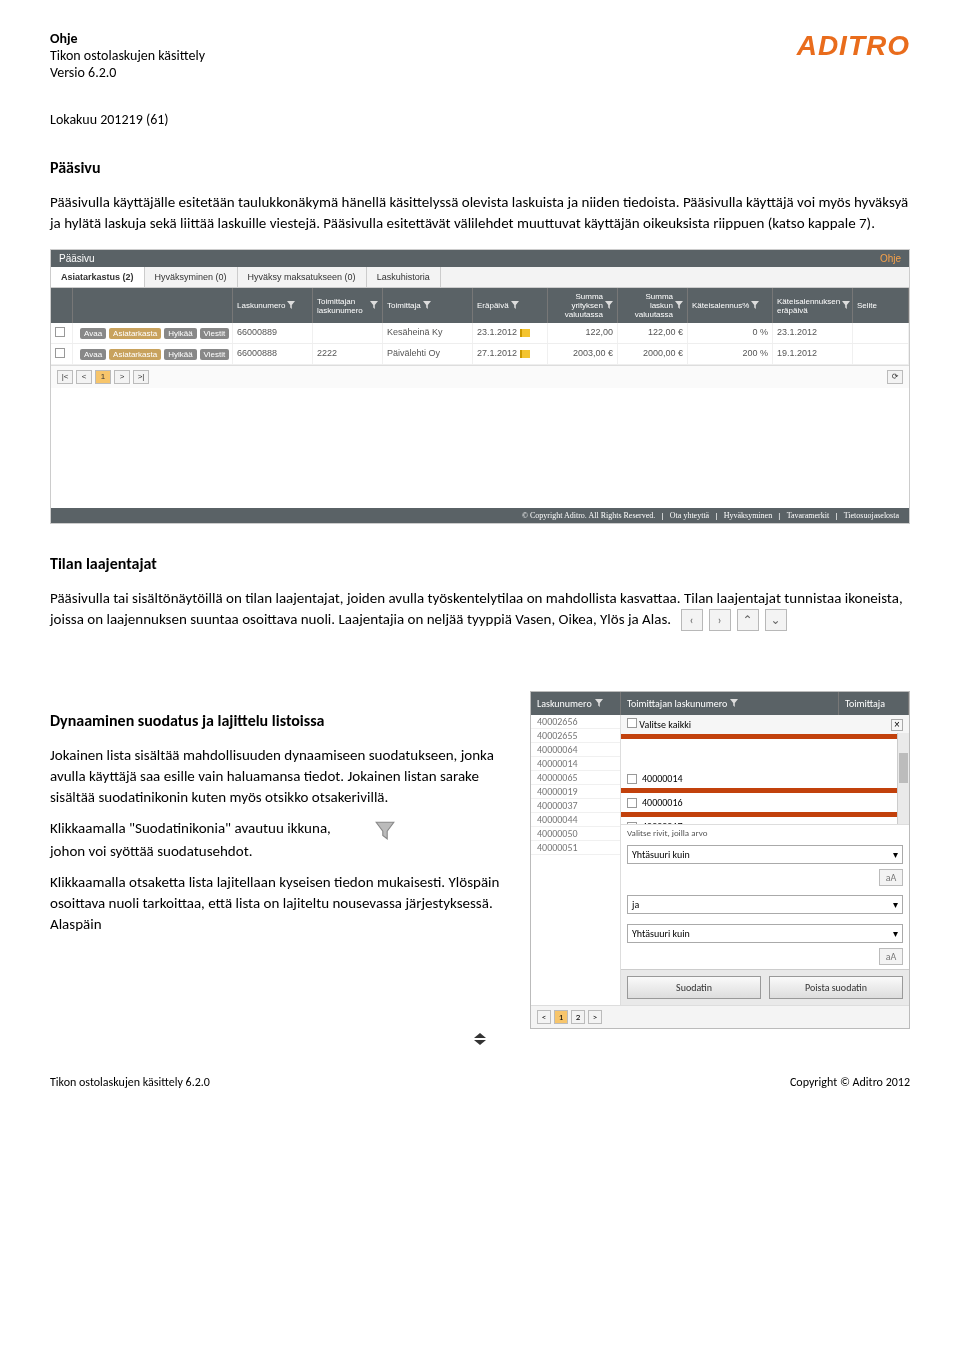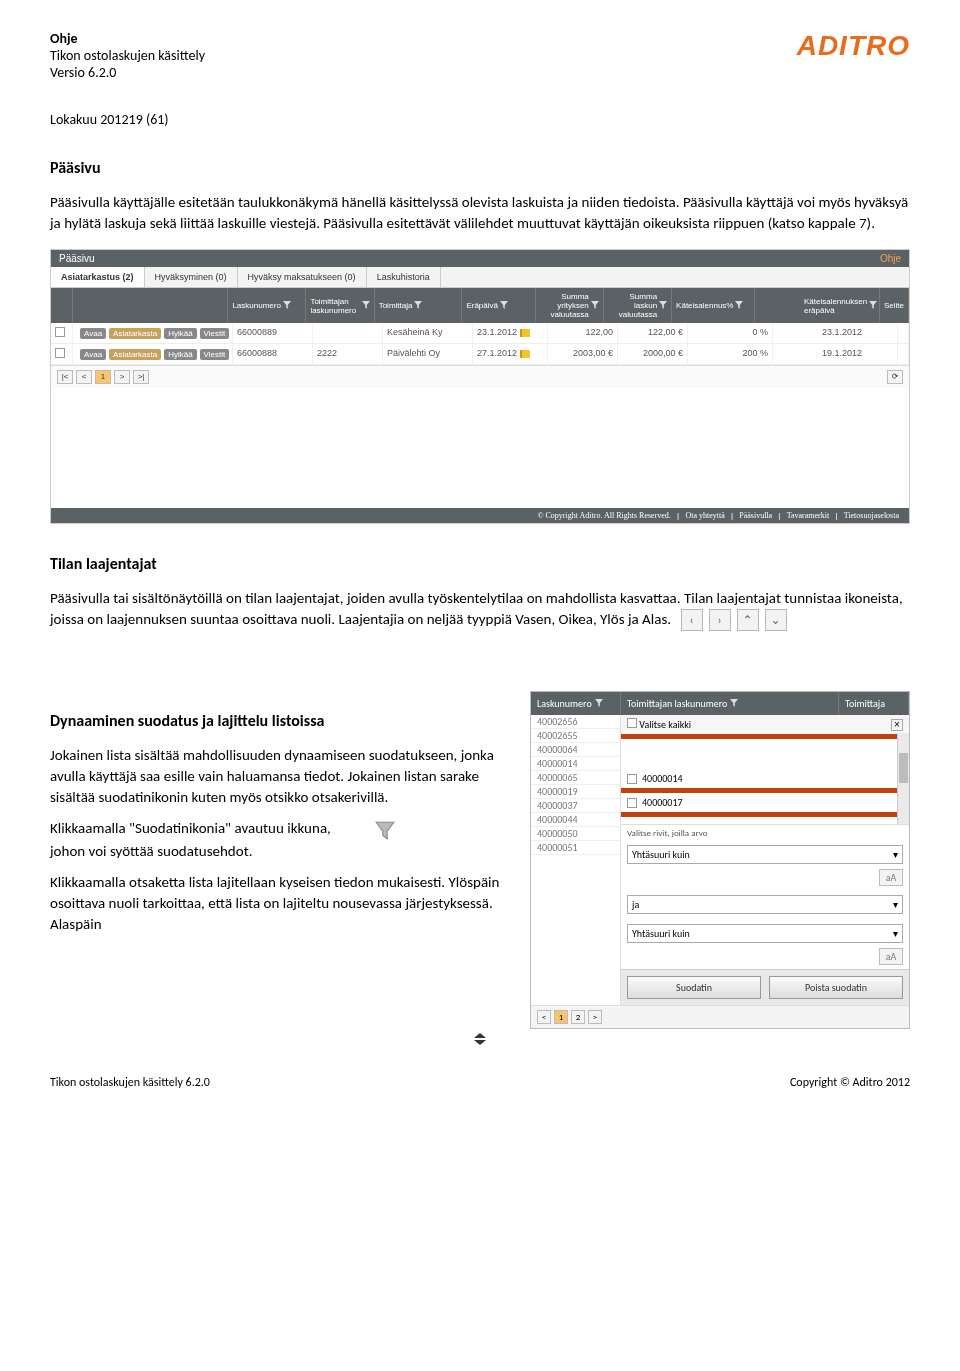--- a/index.html
+++ b/index.html
@@ -47,21 +47,21 @@
   .grid-row > div { padding: 4px 4px; border-right: 1px solid #f0f0f0; overflow: hidden; white-space: nowrap; }
   .c-chk   { width: 22px; }
   .c-act   { width: 160px; display: flex; gap: 3px; align-items: center; }
   .c-num   { width: 80px; }
   .c-vnum  { width: 70px; }
   .c-vend  { width: 90px; }
   .c-due   { width: 75px; }
   .c-amt1  { width: 70px; text-align: right; }
   .c-amt2  { width: 70px; text-align: right; }
   .c-disc  { width: 85px; text-align: right; }
-  .c-ddue  { width: 80px; margin-left: 45px; }
+  .c-ddue  { width: 80px; }
   .c-note  { flex: 1; }
   .btn-chip { font-size: 8px; padding: 1px 4px; border-radius: 2px; background: #c8a25d; color: #fff; }
   .btn-chip.grey { background: #888; }
   .green-ico { width: 10px; height: 10px; background: #6c3; display: inline-block; border-radius: 2px; }
   .pager-bar { display: flex; align-items: center; padding: 4px 6px; gap: 3px; border-top: 1px solid #ddd; }
   .pg-btn { border: 1px solid #bbb; background: #f3f3f3; width: 16px; height: 14px; font-size: 8px; text-align: center; line-height: 12px; }
   .pg-btn.cur { background: #f7c56b; }
   .app-footer { background: #5a6266; color: #fff; font-size: 8px; padding: 3px 6px; text-align: right; }
   .app-footer span { margin: 12px 4px; font-family: Liberation Serif, serif; }
 
@@ -246,21 +246,21 @@
     <span class="pg-btn">&lt;</span>
     <span class="pg-btn cur">1</span>
     <span class="pg-btn">&gt;</span>
     <span class="pg-btn">&gt;|</span>
     <span style="margin-left:auto;" class="pg-btn">⟳</span>
   </div>
   <div style="height:120px;background:#fff;"></div>
   <div class="app-footer">
     <span>© Copyright Aditro. All Rights Reserved.</span> |
     <span>Ota yhteyttä</span> |
-    <span>Pääsivulla</span> |
+    <span>Hyväksyminen</span> |
     <span>Tavaramerkit</span> |
     <span>Tietosuojaselosta</span>
   </div>
 </div>
 
 <h2 class="section">Tilan laajentajat</h2>
 <p class="body">
   <span>Pääsivulla tai sisältönäytöillä on tilan laajentajat, joiden avulla työskentelytilaa on mahdollista kasvattaa. Tilan laajentajat tunnistaa ikoneista, joissa on laajennuksen suuntaa osoittava nuoli. Laajentajia on neljää tyyppiä Vasen, Oikea, Ylös ja Alas.</span>
   <span class="expand-strip">
     <span class="exp-btn">‹</span>
@@ -321,20 +321,24 @@
         <div class="filter-mock-right">
           <div class="checklist">
             <div class="chk-row header">
               <span><span class="mini-chk"></span> <span>Valitse kaikki</span></span>
               <span class="close-x">×</span>
             </div>
             <div id="fm-checks">
                 <div class="chk-row">
                   <span class="mini-chk"></span>
                   <span>40000014</span>
+                </div>
+                <div class="chk-row">
+                  <span class="mini-chk"></span>
+                  <span>40000016</span>
                 </div>
                 <div class="chk-row">
                   <span class="mini-chk"></span>
                   <span>40000017</span>
                 </div>
               </div>
             <div class="scroll-stub">
                 <div class="thumb"></div>
               </div>
           </div>

